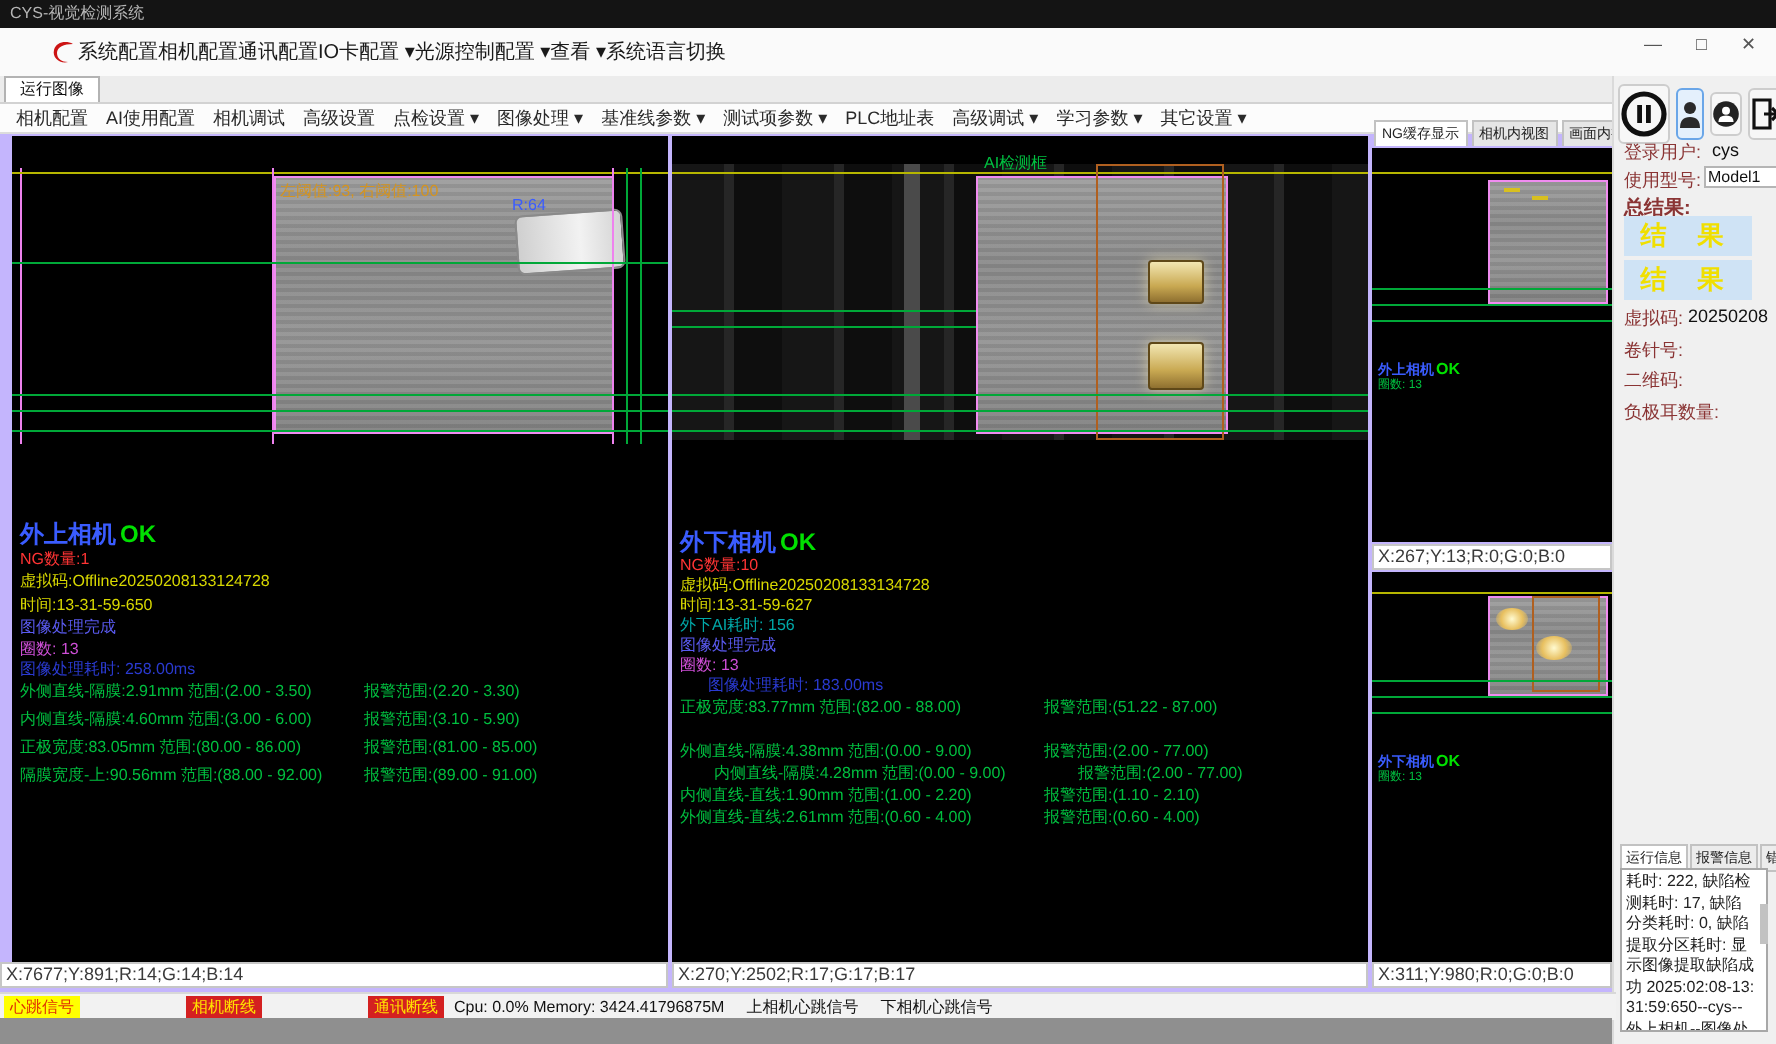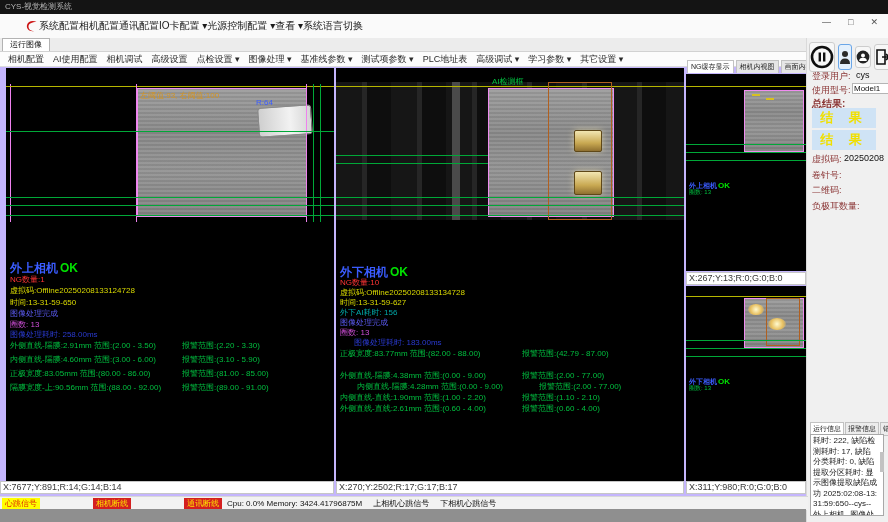--- a/index.html
+++ b/index.html
@@ -182,21 +182,21 @@
     <div class="t-red" style="left:4px;top:209px;">NG数量:10</div>
     <div class="t-y" style="left:4px;top:219px;">虚拟码:Offline20250208133134728</div>
     <div class="t-y" style="left:4px;top:229px;">时间:13-31-59-627</div>
     <div class="t-ai" style="left:4px;top:239px;">外下AI耗时: 156</div>
     <div class="t-done" style="left:4px;top:249px;">图像处理完成</div>
     <div class="t-loop" style="left:4px;top:259px;">圈数: 13</div>
     <div class="t-cost" style="left:18px;top:269px;">图像处理耗时: 183.00ms</div>
 
     <div class="meas" style="top:280px;">
       <span>正极宽度:83.77mm 范围:(82.00 - 88.00)</span>
-      <span class="ma" style="left:182px;">报警范围:(42.79 - 87.00)</span>
+      <span class="ma" style="left:182px;">报警范围:(51.22 - 87.00)</span>
     </div>
     <div class="meas" style="top:302px;">
       <span>外侧直线-隔膜:4.38mm 范围:(0.00 - 9.00)</span>
       <span class="ma" style="left:182px;">报警范围:(2.00 - 77.00)</span>
     </div>
     <div class="meas" style="top:313px;margin-left:17px;">
       <span>内侧直线-隔膜:4.28mm 范围:(0.00 - 9.00)</span>
       <span class="ma" style="left:182px;">报警范围:(2.00 - 77.00)</span>
     </div>
     <div class="meas" style="top:324px;">

